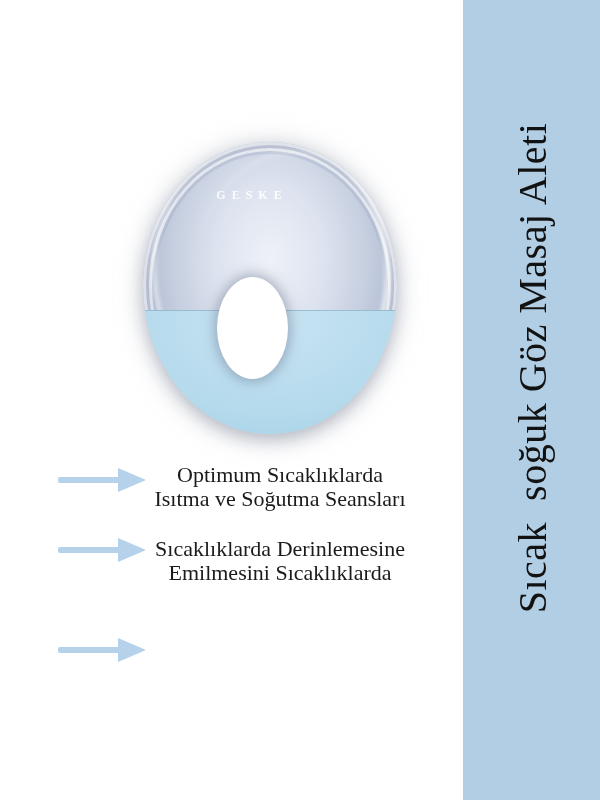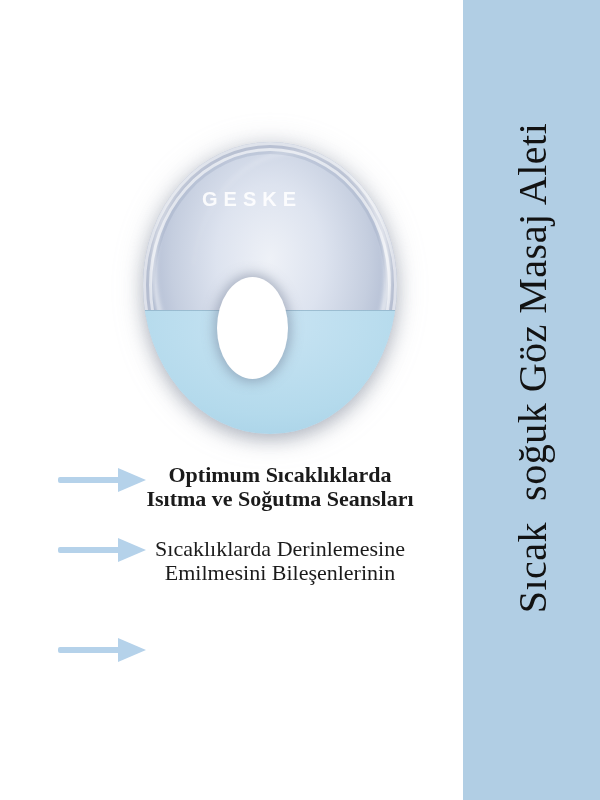--- a/index.html
+++ b/index.html
@@ -86,22 +86,22 @@
     background: radial-gradient(ellipse 140% 190% at 50% 8%,
       #c9e4f3 0%, #b4daec 40%, #9ccae2 72%, #7fb3d5 94%);
     border-top: 1px solid rgba(125,145,165,.35);
   }
   .brand {
     position: absolute;
     top: 46px; left: 0;
     width: 100%;
     text-align: center;
     padding-right: 36px;
-    font-family: Liberation Sans, sans-serif;
-    font-size: 20px;
+    font-family: Liberation Serif, serif;
+    font-size: 12px;
     font-weight: 600;
     letter-spacing: 6px;
     color: rgba(255,255,255,.88);
   }
   .device-hole {
     position: absolute;
     left: 74px; top: 135px;
     width: 71px; height: 102px;
     background: #ffffff;
     border-radius: 50%;
@@ -135,21 +135,21 @@
     left: 120px;
     width: 320px;
     text-align: center;
     color: var(--text-dark, #1b1b1b);
     font-size: 22px;
     line-height: 24px;
   }
   .a1 { top: 468px; }
   .a2 { top: 538px; }
   .a3 { top: 638px; }
-  .t1 { top: 463px; font-weight: bold; }
+  .t1 { top: 463px; }
   .t2 { top: 537px; }
   .t3 { top: 635px; }
 </style>
 </head>
 <body>
 
 <div class="canvas">
 
   <section class="side-banner">
     <h1 class="side-title">Sıcak  soğuk Göz Masaj Aleti</h1>
@@ -173,21 +173,21 @@
     <div class="ft-line">Optimum Sıcaklıklarda</div>
     <div class="ft-line">Isıtma ve Soğutma Seansları</div>
   </div>
 
   <div class="arrow a2">
     <span class="arrow-line"></span>
     <span class="arrow-head"></span>
   </div>
   <div class="ft t2">
     <div class="ft-line">Sıcaklıklarda Derinlemesine</div>
-    <div class="ft-line">Emilmesini Bileşenlerinin</div>
+    <div class="ft-line">Emilmesini Sıcaklıklarda</div>
   </div>
 
   <div class="arrow a3">
     <span class="arrow-line"></span>
     <span class="arrow-head"></span>
   </div>
 
 </div>
 
 </body></html>

